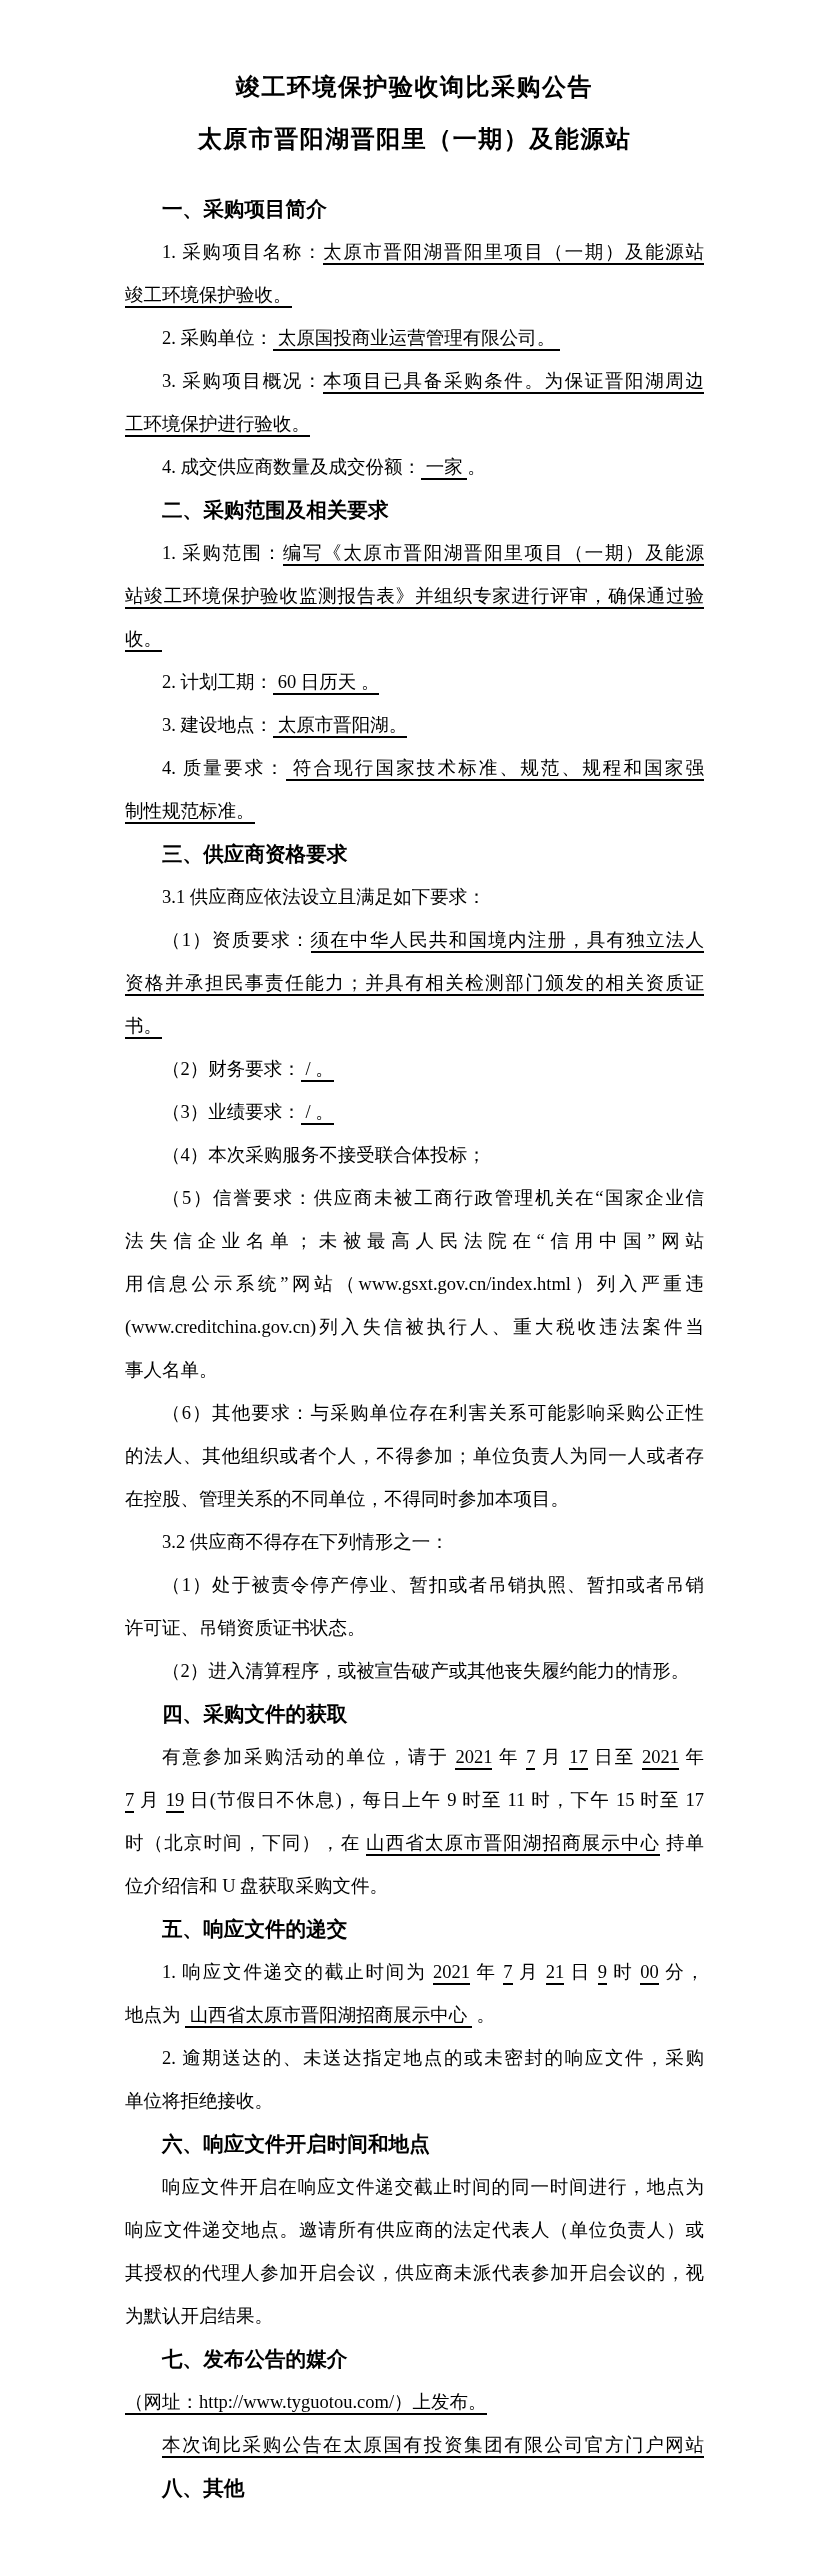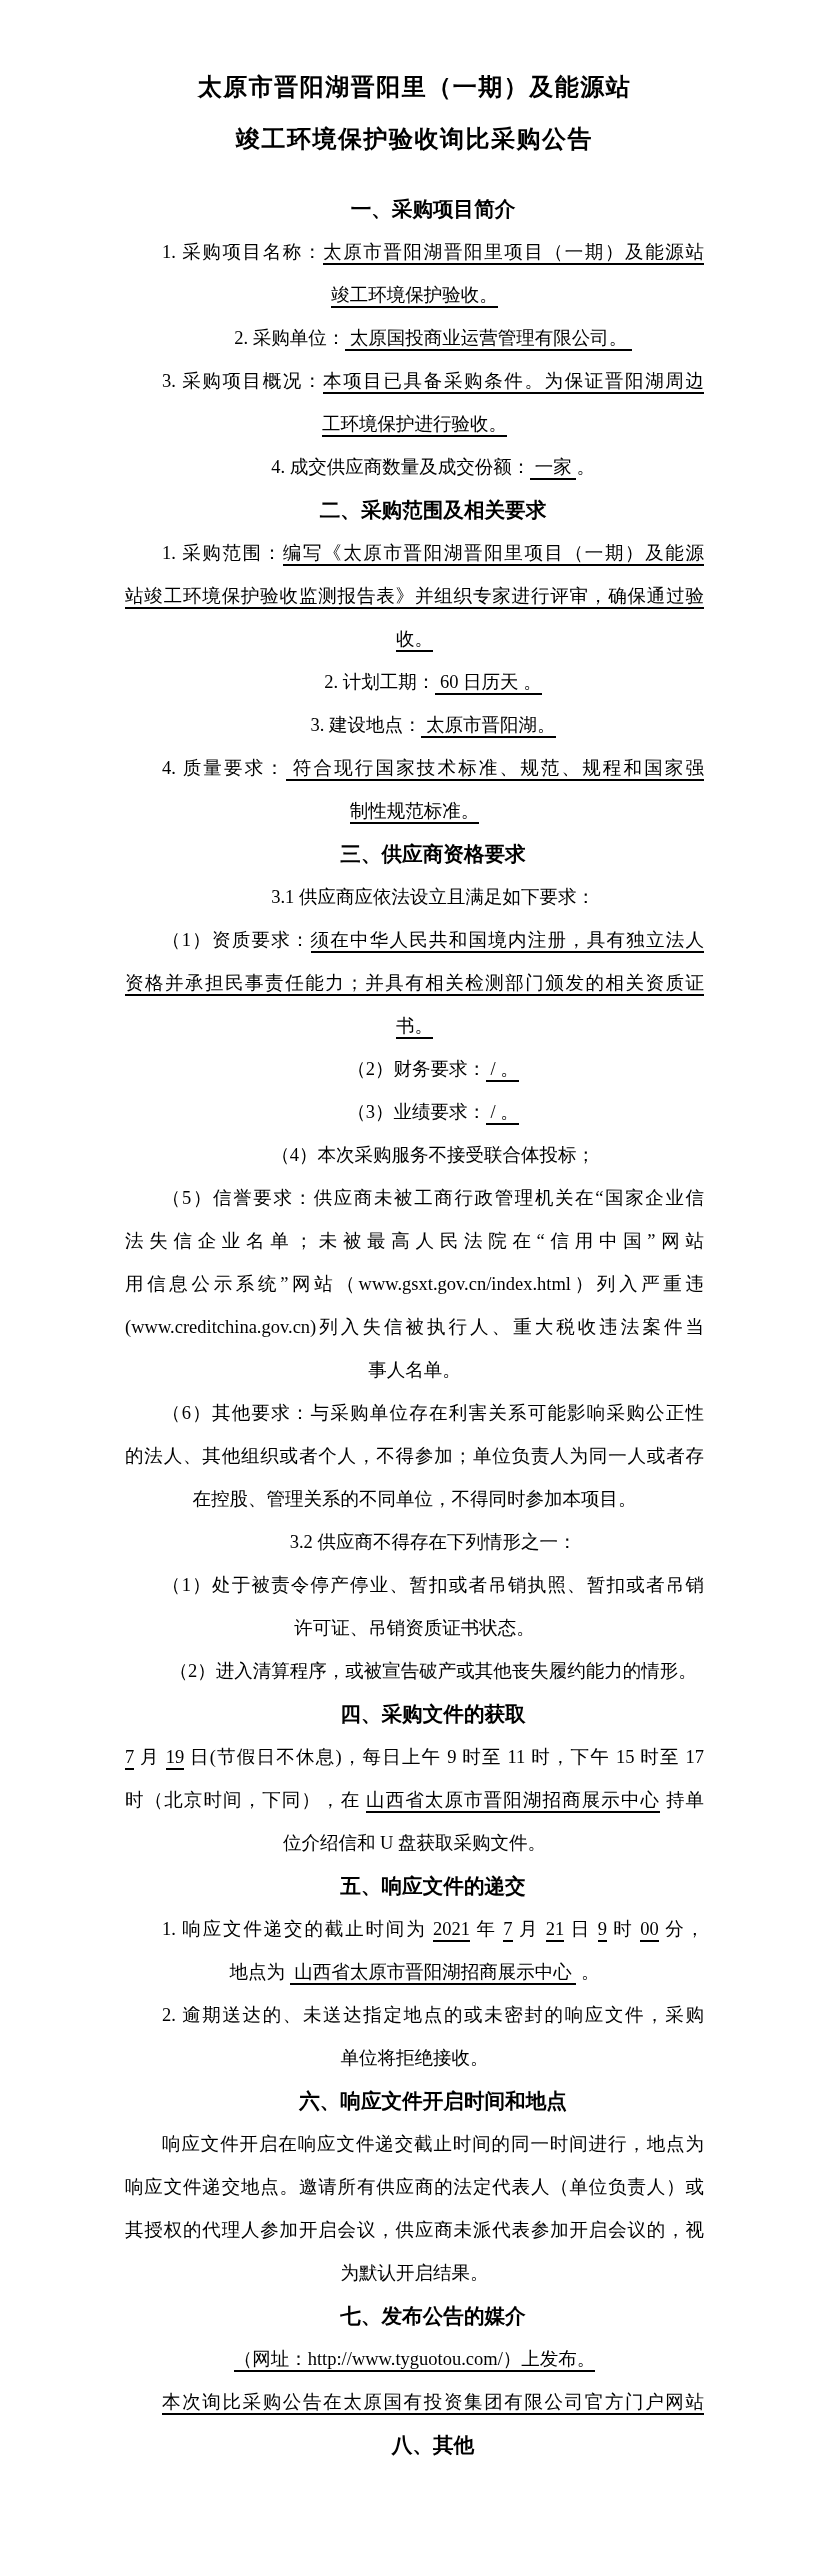--- a/index.html
+++ b/index.html
@@ -30,43 +30,43 @@
     margin: 0;
   }
   .doc-body {
     margin-top: 23px;
     font-size: 18.5px;
   }
   .ln {
     line-height: 43px;
     height: 43px;
     white-space: pre-wrap;
-    text-align: center;
+    text-align: left;
   }
   .ln.ind { text-indent: 37px; }
   .ln.jf {
     text-align: justify;
     text-align-last: justify;
   }
   .ln.hd {
     font-weight: bold;
     font-size: 20.6px;
   }
   .u {
     border-bottom: 2.1px solid #000;
     padding-bottom: 1px;
   }
 </style>
 </head>
 <body>
 
 <div class="page">
   <h1 class="doc-title">
+    <div class="title-line">竣工环境保护验收询比采购公告</div>
     <div class="title-line">太原市晋阳湖晋阳里（一期）及能源站</div>
-    <div class="title-line">竣工环境保护验收询比采购公告</div>
   </h1>
   <div class="doc-body" id="doc-body">
       <div class="ln hd ind"><span>一、采购项目简介</span></div>
       <div class="ln ind jf"><span>1. 采购项目名称：</span><span class="u">太原市晋阳湖晋阳里项目（一期）及能源站</span></div>
       <div class="ln"><span class="u">竣工环境保护验收。</span></div>
       <div class="ln ind"><span>2. 采购单位：</span><span class="u"> 太原国投商业运营管理有限公司。 </span></div>
       <div class="ln ind jf"><span>3. 采购项目概况：</span><span class="u">本项目已具备采购条件。为保证晋阳湖周边</span></div>
       <div class="ln"><span class="u">工环境保护进行验收。</span></div>
       <div class="ln ind"><span>4. 成交供应商数量及成交份额：</span><span class="u"> 一家 </span><span>。</span></div>
       <div class="ln hd ind"><span>二、采购范围及相关要求</span></div>
@@ -91,20 +91,21 @@
       <div class="ln jf"><span>(www.creditchina.gov.cn)列入失信被执行人、重大税收违法案件当</span></div>
       <div class="ln"><span>事人名单。</span></div>
       <div class="ln ind jf"><span>（6）其他要求：与采购单位存在利害关系可能影响采购公正性</span></div>
       <div class="ln jf"><span>的法人、其他组织或者个人，不得参加；单位负责人为同一人或者存</span></div>
       <div class="ln"><span>在控股、管理关系的不同单位，不得同时参加本项目。</span></div>
       <div class="ln ind"><span>3.2 供应商不得存在下列情形之一：</span></div>
       <div class="ln ind jf"><span>（1）处于被责令停产停业、暂扣或者吊销执照、暂扣或者吊销</span></div>
       <div class="ln"><span>许可证、吊销资质证书状态。</span></div>
       <div class="ln ind"><span>（2）进入清算程序，或被宣告破产或其他丧失履约能力的情形。</span></div>
       <div class="ln hd ind"><span>四、采购文件的获取</span></div>
+      <div class="ln ind jf"><span>有意参加采购活动的单位，请于 </span><span class="u">2021</span><span> 年 </span><span class="u">7</span><span> 月 </span><span class="u">17</span><span> 日至 </span><span class="u">2021</span><span> 年</span></div>
       <div class="ln jf"><span class="u">7</span><span> 月 </span><span class="u">19</span><span> 日(节假日不休息)，每日上午 9 时至 11 时，下午 15 时至 17</span></div>
       <div class="ln jf"><span>时（北京时间，下同），在 </span><span class="u">山西省太原市晋阳湖招商展示中心</span><span> 持单</span></div>
       <div class="ln"><span>位介绍信和 U 盘获取采购文件。</span></div>
       <div class="ln hd ind"><span>五、响应文件的递交</span></div>
       <div class="ln ind jf"><span>1. 响应文件递交的截止时间为 </span><span class="u">2021</span><span> 年 </span><span class="u">7</span><span> 月 </span><span class="u">21</span><span> 日 </span><span class="u">9</span><span> 时 </span><span class="u">00</span><span> 分，</span></div>
       <div class="ln"><span>地点为 </span><span class="u"> 山西省太原市晋阳湖招商展示中心 </span><span> 。</span></div>
       <div class="ln ind jf"><span>2. 逾期送达的、未送达指定地点的或未密封的响应文件，采购</span></div>
       <div class="ln"><span>单位将拒绝接收。</span></div>
       <div class="ln hd ind"><span>六、响应文件开启时间和地点</span></div>
       <div class="ln ind jf"><span>响应文件开启在响应文件递交截止时间的同一时间进行，地点为</span></div>

